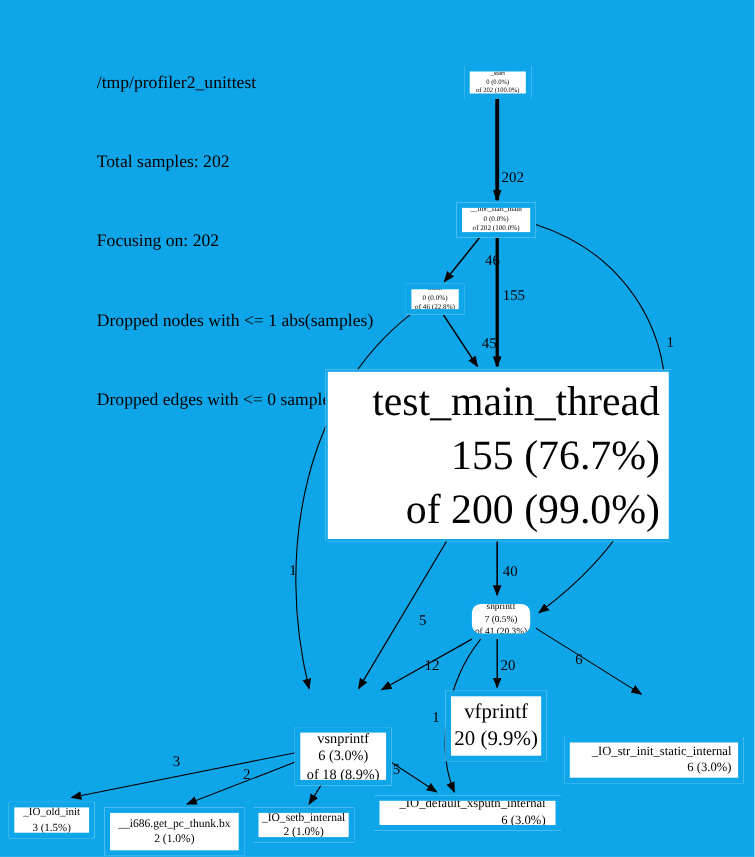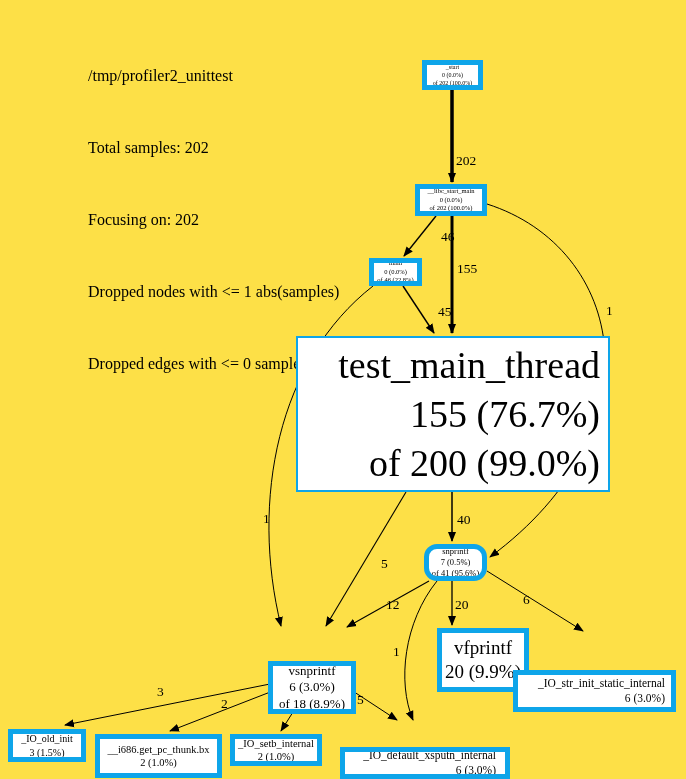--- a/index.html
+++ b/index.html
@@ -1,20 +1,20 @@
 <!DOCTYPE html>
 <html><head>
 <meta charset="utf-8">
 <style>
   html, body { margin: 0; padding: 0; background: #ffffff; }
   .canvas {
     position: relative;
     width: 686px;
     height: 779px;
-    background: #fde047;
+    background: #0ea5e9;
     font-family: "Liberation Serif", "DejaVu Serif", serif;
     color: #000;
     overflow: hidden;
   }
   .header {
     position: absolute;
     left: 88px;
     top: 16px;
     font-size: 16px;
     line-height: 24px;
@@ -121,30 +121,30 @@
 
   <div class="node" style="left:296px; top:336px; width:314px; height:156px; font-size:38px; line-height:49px; border-width:2px; text-align:right; padding-right:8px;">
     <div>test_main_thread</div>
     <div>155 (76.7%)</div>
     <div>of 200 (99.0%)</div>
   </div>
 
   <div class="node" style="left:424px; top:544px; width:63px; height:37px; font-size:8.5px; line-height:11px;border-radius:13px;">
     <div>snprintf</div>
     <div>7 (0.5%)</div>
-    <div>of 41 (95.6%)</div>
+    <div>of 41 (20.3%)</div>
   </div>
 
   <div class="node" style="left:268px; top:629px; width:88px; height:53px; font-size:13px; line-height:16.5px;margin-top:32px;">
     <div>vsnprintf</div>
     <div>6 (3.0%)</div>
     <div>of 18 (8.9%)</div>
   </div>
 
-  <div class="node" style="left:405px; top:628px; width:92px; height:64px; font-size:19px; line-height:24px;margin-left:32px;">
+  <div class="node" style="left:405px; top:628px; width:92px; height:64px; font-size:19px; line-height:24px;">
     <div>vfprintf</div>
     <div>20 (9.9%)</div>
   </div>
 
   <div class="node" style="left:513px; top:634px; width:163px; height:42px; font-size:11.5px; line-height:15px; text-align:right; padding-right:6px;margin-top:36px;">
     <div>_IO_str_init_static_internal</div>
     <div>6 (3.0%)</div>
   </div>
 
   <div class="node" style="left:8px; top:729px; width:78px; height:33px; font-size:10px; line-height:14px;">
@@ -155,18 +155,18 @@
   <div class="node" style="left:95px; top:734px; width:127px; height:44px; font-size:10.5px; line-height:13px;">
     <div>__i686.get_pc_thunk.bx</div>
     <div>2 (1.0%)</div>
   </div>
 
   <div class="node" style="left:230px; top:734px; width:92px; height:32px; font-size:10.5px; line-height:13px;">
     <div>_IO_setb_internal</div>
     <div>2 (1.0%)</div>
   </div>
 
-  <div class="node" style="left:340px; top:747px; width:170px; height:32px; font-size:11.5px; line-height:15px; text-align:right; padding-right:9px;padding-left:10px;">
+  <div class="node" style="left:340px; top:723px; width:170px; height:32px; font-size:11.5px; line-height:15px; text-align:right; padding-right:9px;padding-left:10px;">
     <div>_IO_default_xsputn_internal</div>
     <div>6 (3.0%)</div>
   </div>
 
 </div>
 
 </body></html>

